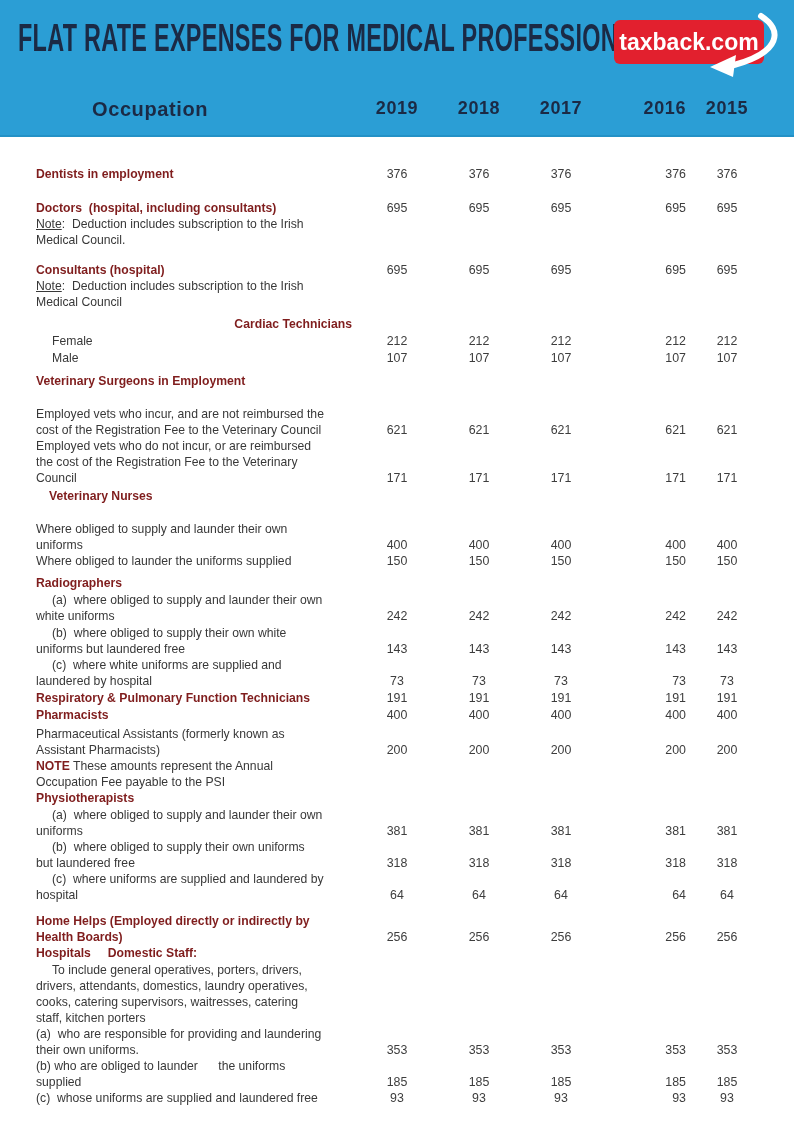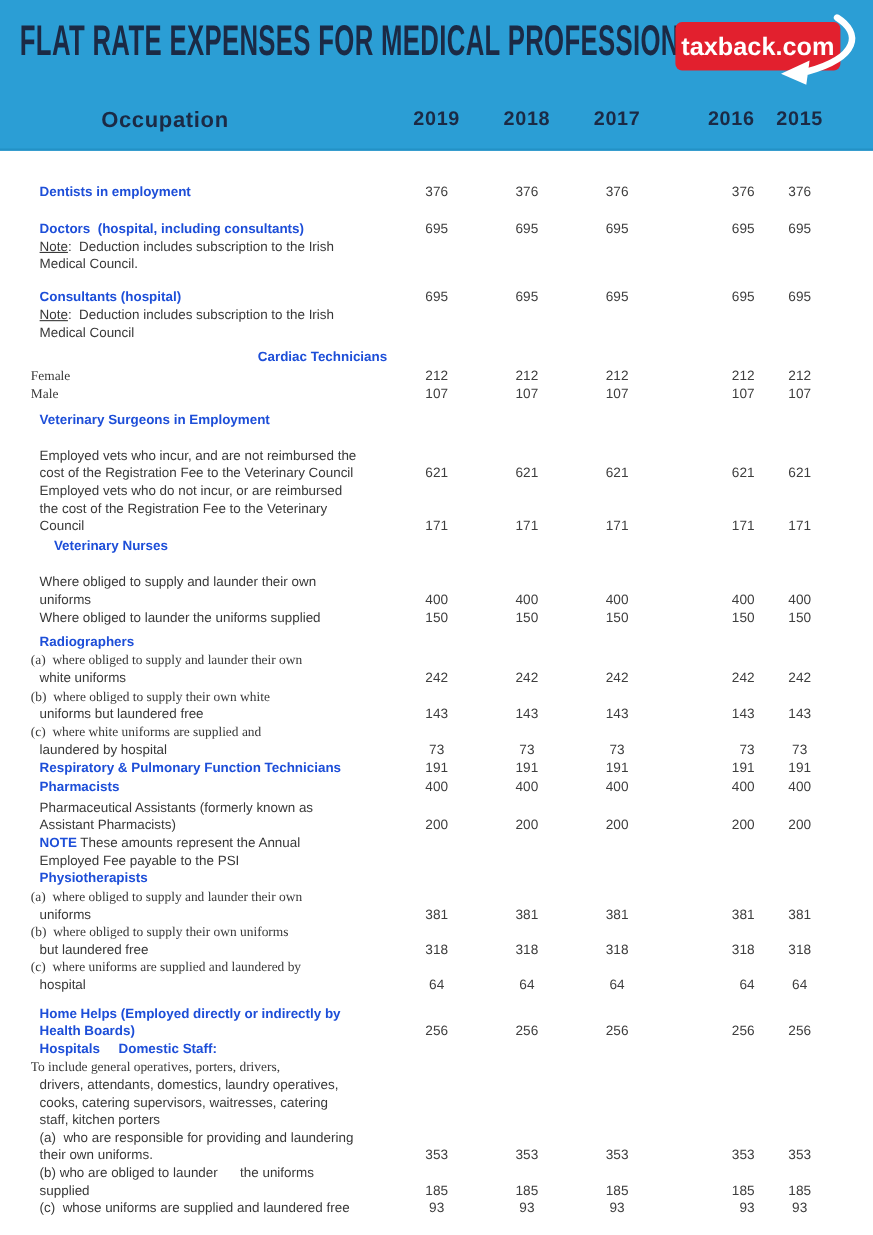--- a/index.html
+++ b/index.html
@@ -40,22 +40,22 @@
   .vals .vcell:nth-child(4){width:80px;text-align:right;}
   .vals .vcell:nth-child(5){width:82px;}
   
   .tbody{padding-top:29px;}
   .row{display:flex;align-items:flex-start;}
   .label{width:352px;box-sizing:border-box;flex:none;overflow:visible;}
   .line{
     white-space:pre;padding-left:36px;
     font-size:12.2px;line-height:16px;color:#383838;
   }
-  .line.ind{padding-left:28px;font-family:Liberation Serif, serif;}
-  .b{font-weight:bold;color:#1d4ed8;}
+  .line.ind{padding-left:52px;}
+  .b{font-weight:bold;color:#7f1d1d;}
   .u{text-decoration:underline;}
   .row .vcell{font-size:12.4px;line-height:16px;color:#3d3d3d;}
 </style>
 </head>
 <body>
 
 <div class="header">
   <div class="title">FLAT RATE EXPENSES FOR MEDICAL PROFESSIONALS</div>
 
   <svg class="logo" viewBox="0 0 172 74" aria-hidden="true">
@@ -314,21 +314,21 @@
         <span class="vcell" style="padding-top: 16px;">200</span>
         <span class="vcell" style="padding-top: 16px;">200</span>
         <span class="vcell" style="padding-top: 16px;">200</span>
         <span class="vcell" style="padding-top: 16px;">200</span>
         <span class="vcell" style="padding-top: 16px;">200</span>
       </div>
     </div>
     <div class="row">
       <div class="label">
         <div class="line"><span class="b">NOTE</span><span> These amounts represent the Annual</span></div>
-        <div class="line"><span>Employed Fee payable to the PSI</span></div>
+        <div class="line"><span>Occupation Fee payable to the PSI</span></div>
       </div>
       <div class="vals">
         <span class="vcell"></span>
         <span class="vcell"></span>
         <span class="vcell"></span>
         <span class="vcell"></span>
         <span class="vcell"></span>
       </div>
     </div>
     <div class="row">

